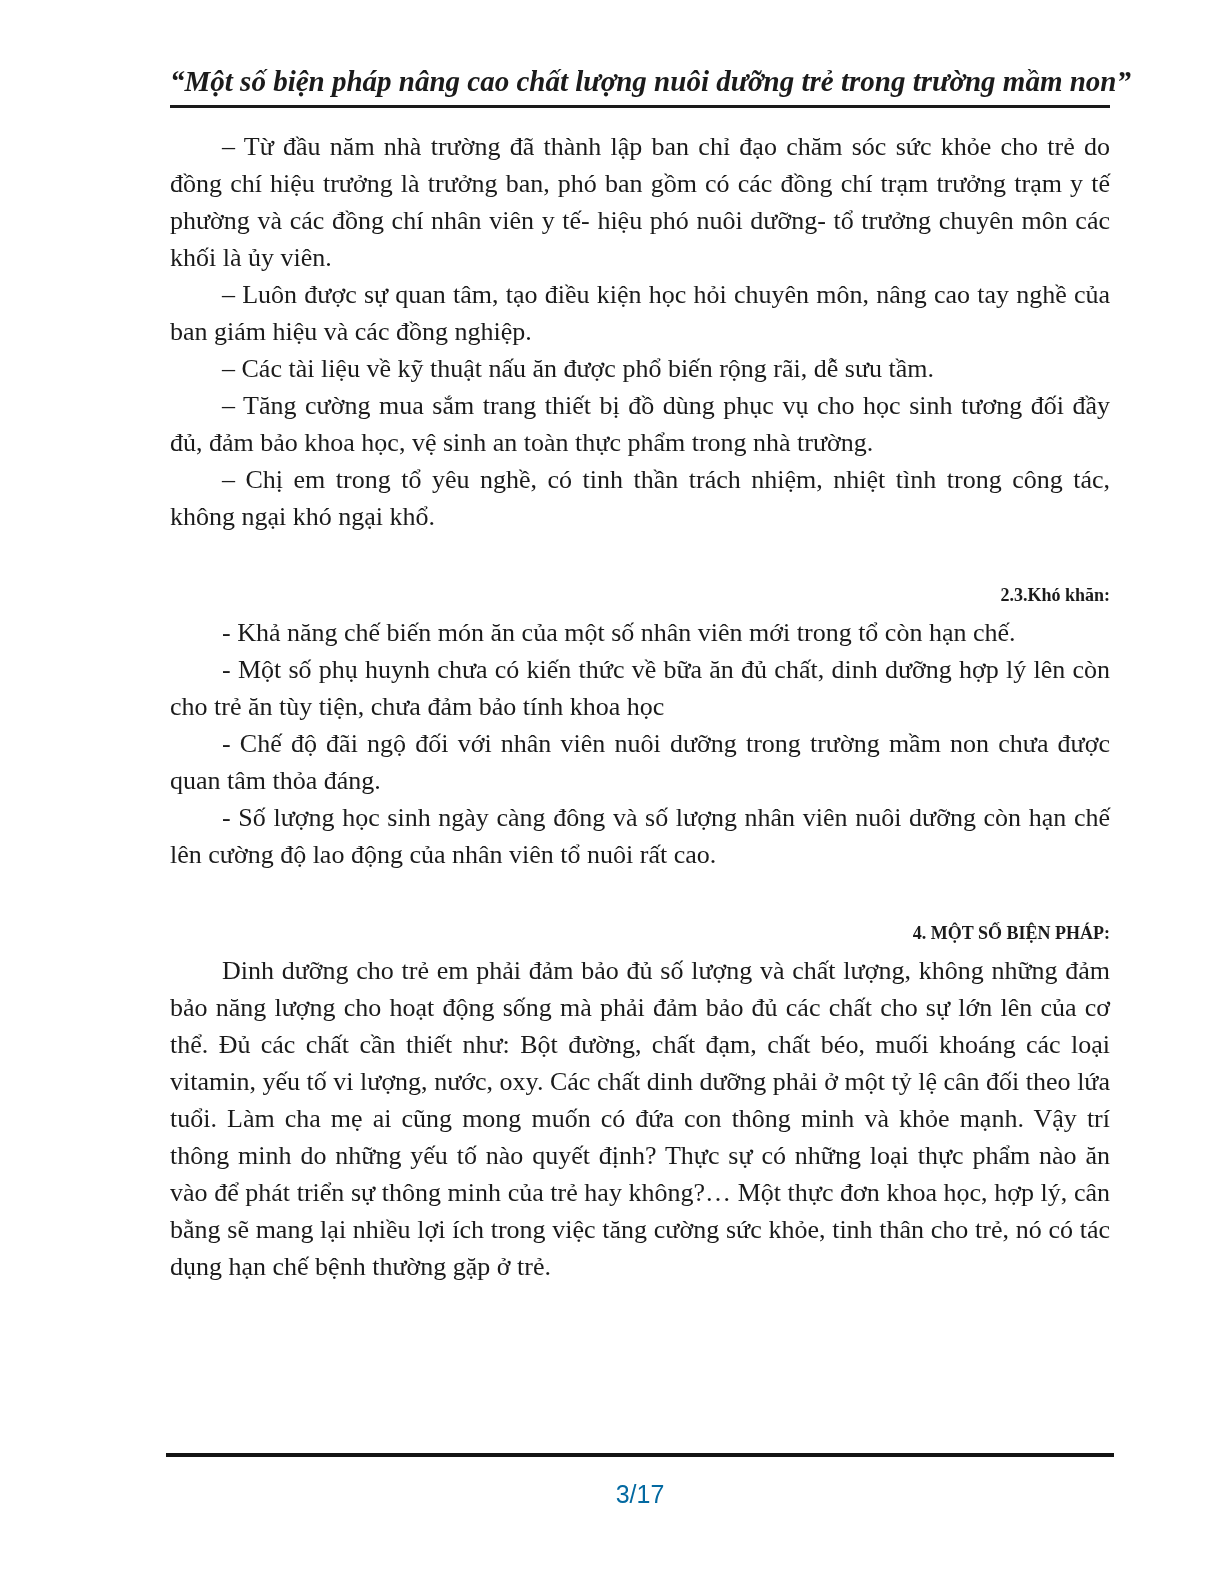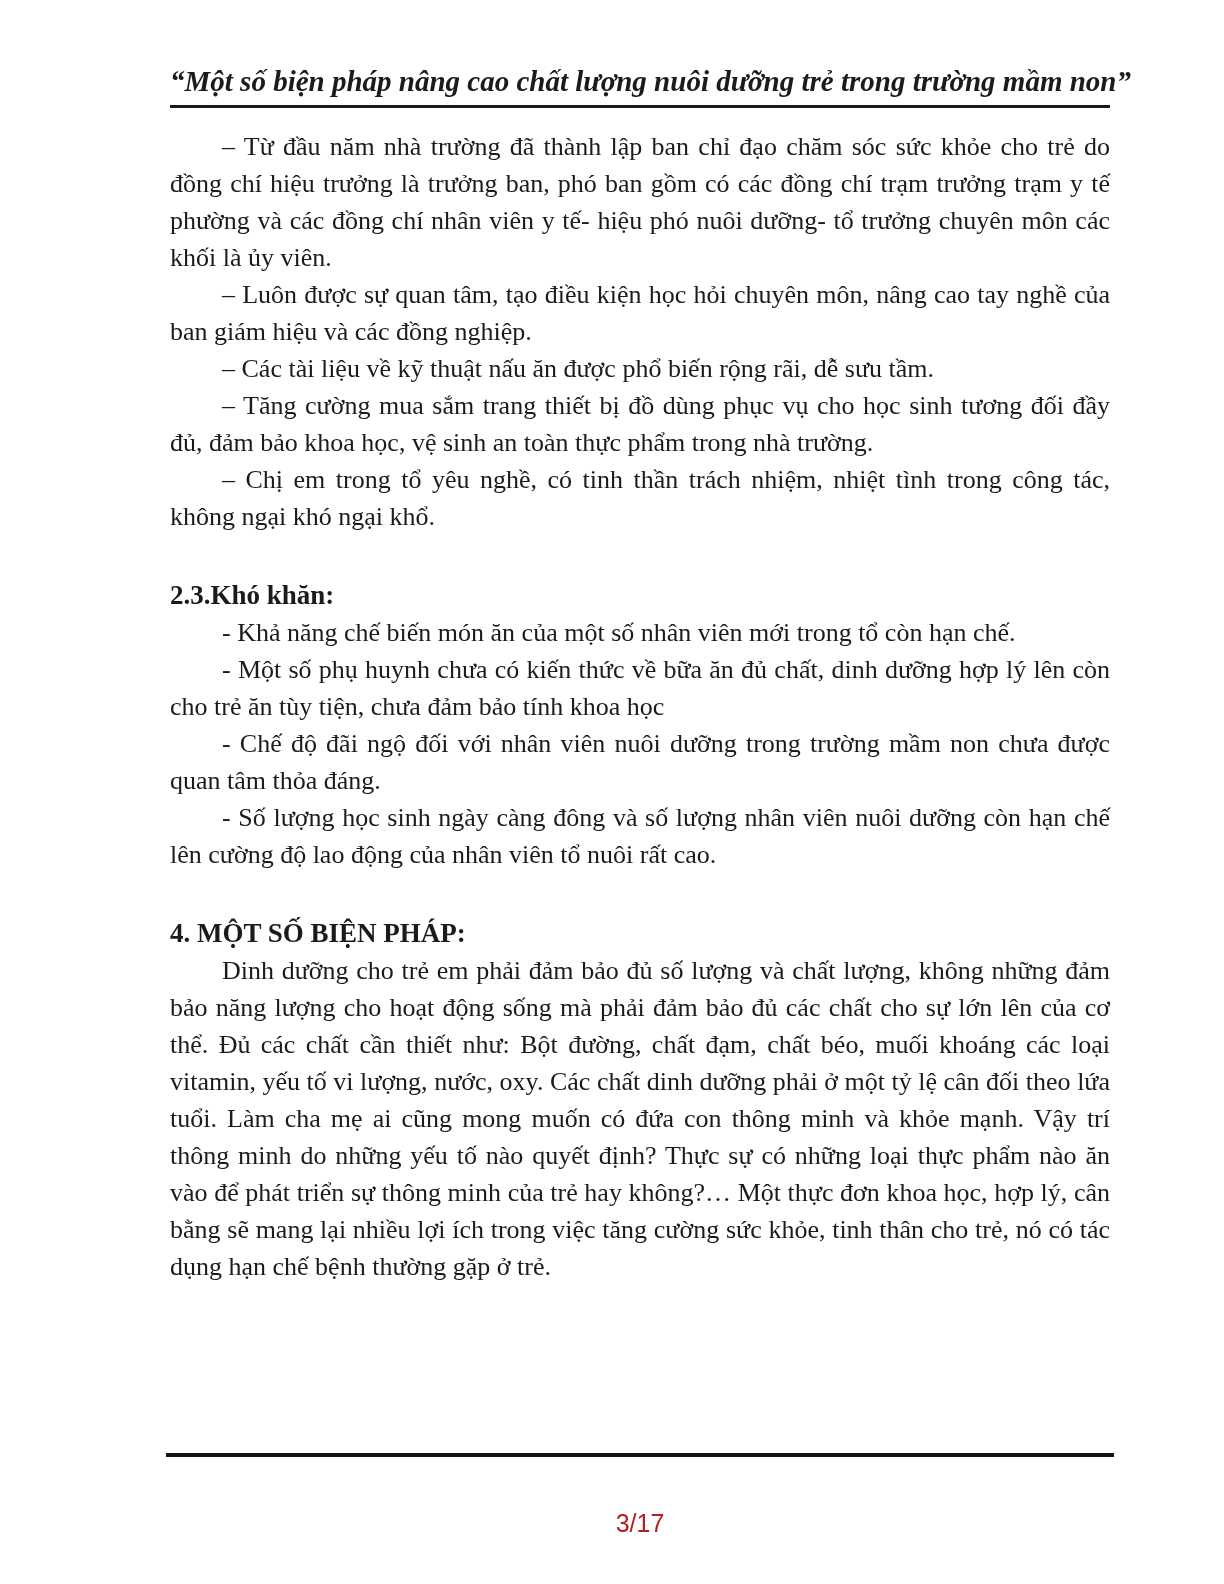--- a/index.html
+++ b/index.html
@@ -39,43 +39,43 @@
   }
   .body-par {
     margin: 0;
     font-size: 26px;
     line-height: 37px;
     text-align: justify;
     text-indent: 52px;
   }
   .section-heading {
     margin: 42px 0 0 0;
-    font-size: 27px;
+    font-size: 18px;
     line-height: 37px;
     font-weight: bold;
     text-indent: 0;
+    text-align: right;
   }
   .page-footer {
     position: absolute;
     left: 166px;
     top: 1453px;
     width: 948px;
   }
   .footer-rule {
     height: 0;
     border-top: 4px solid #141414;
   }
   .page-number {
     text-align: center;
     font-family: "Liberation Sans", sans-serif;
     font-size: 25px;
     line-height: 28px;
-    padding-top: 8px;
-    color: #b91c1c;
-    margin-top: 44px;
+    padding-top: 23px;
+    color: #0369a1;
   }
 </style>
 </head>
 <body>
 
 <div class="page">
 
   <header class="page-header">
     <h1 class="doc-title">“Một số biện pháp nâng cao chất lượng nuôi dưỡng trẻ trong trường mầm non”</h1>
   </header>

